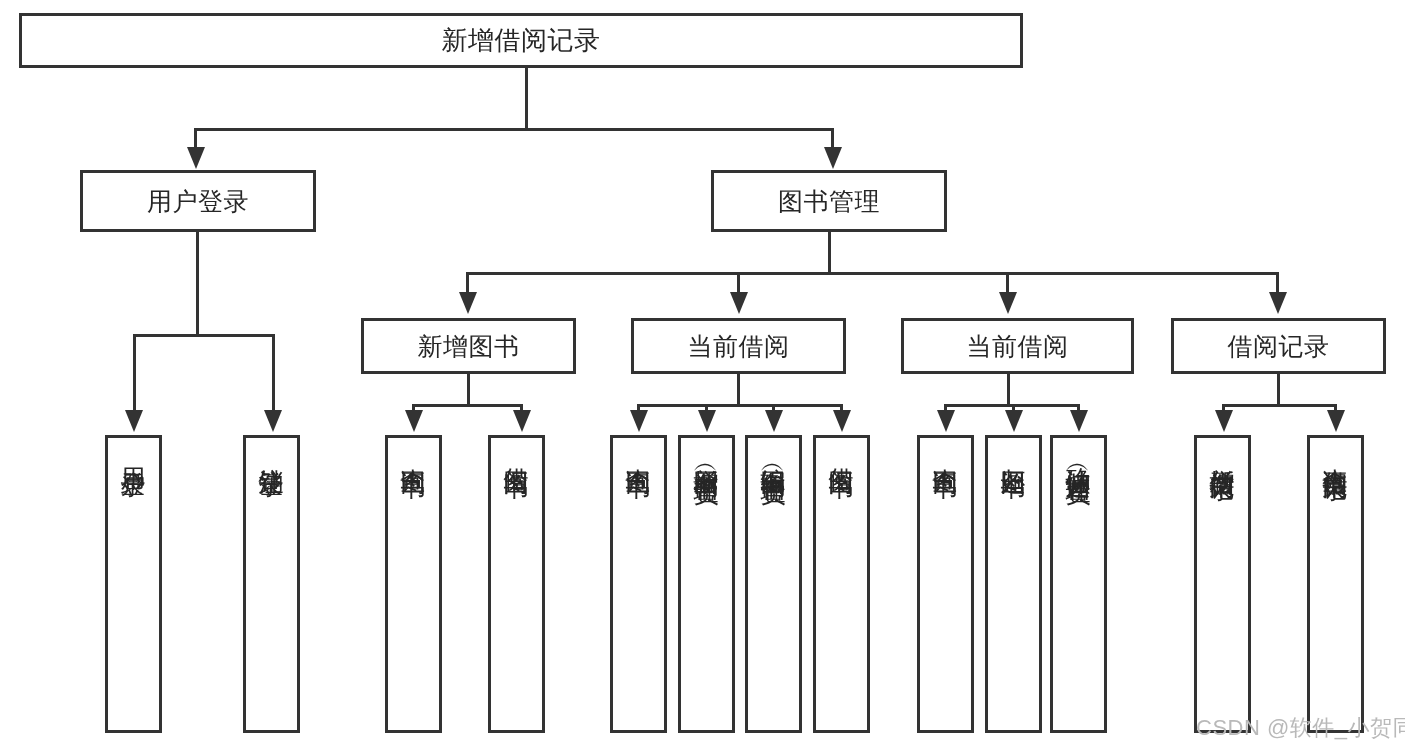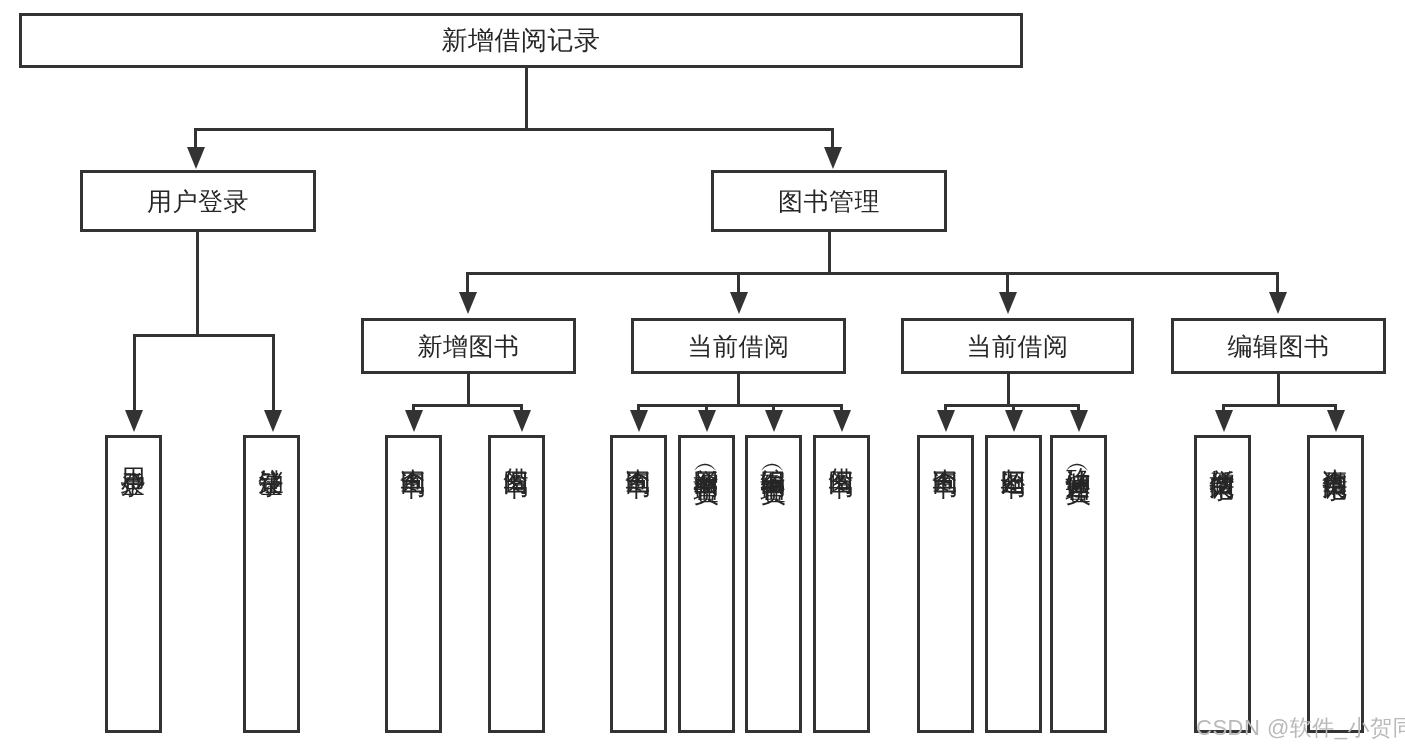--- a/index.html
+++ b/index.html
@@ -121,21 +121,21 @@
   <div class="node" style="left:361px; top:318px; width:215px; height:56px;">
     <span class="label">新增图书</span>
   </div>
   <div class="node" style="left:631px; top:318px; width:215px; height:56px;">
     <span class="label">当前借阅</span>
   </div>
   <div class="node" style="left:901px; top:318px; width:233px; height:56px;">
     <span class="label">当前借阅</span>
   </div>
   <div class="node" style="left:1171px; top:318px; width:215px; height:56px;">
-    <span class="label">编辑图书</span>
+    <span class="label">借阅记录</span>
   </div>
 
   <div class="vline" style="left:467px; top:374px; height:33px;"></div>
   <div class="hline" style="left:412px; top:404px; width:111px;"></div>
   <div class="vline" style="left:412px; top:404px; height:9px;"></div>
   <div class="arrow" style="left:405px; top:410px;"></div>
   <div class="vline" style="left:520px; top:404px; height:9px;"></div>
   <div class="arrow" style="left:513px; top:410px;"></div>
 
   <div class="vline" style="left:737px; top:374px; height:33px;"></div>

